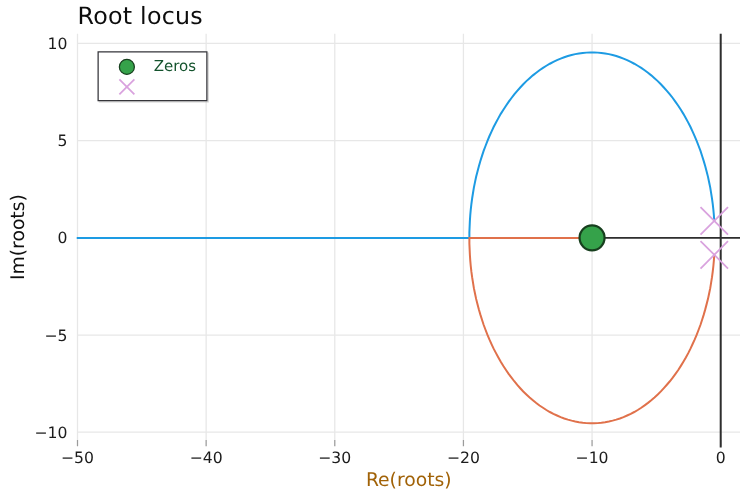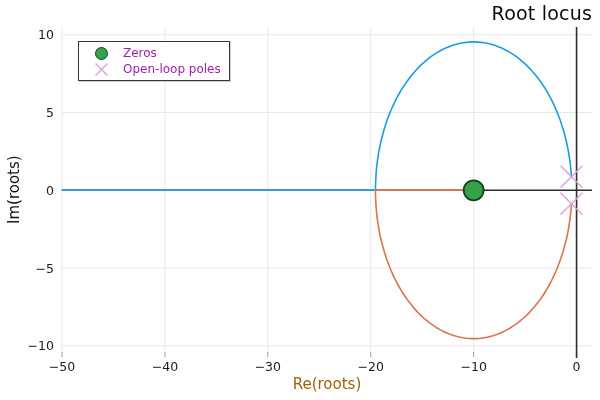--- a/index.html
+++ b/index.html
@@ -2,42 +2,42 @@
 <html><head>
 <meta charset="utf-8">
 <style>
   html,body{margin:0;padding:0;background:#fff;}
   .figure{
     position:relative;width:600px;height:400px;background:#fff;overflow:hidden;
     font-family:"DejaVu Sans","Liberation Sans",sans-serif;color:#111;
     -webkit-font-smoothing:antialiased;
   }
   .chart-title{
-    position:absolute;left:62px;top:2px;width:530px;text-align:right;
+    position:absolute;left:62px;top:2px;width:530px;text-align:left;
     font-size:19px;color:#0c0c0c;letter-spacing:0.2px;
   }
   .xlabel{
     position:absolute;left:62px;top:375px;width:530px;text-align:center;
     font-size:15px;color:#a16207;
   }
   .ylabel{
     position:absolute;left:5px;top:27px;height:325px;width:22px;
     writing-mode:vertical-rl;transform:rotate(180deg);text-align:center;
     font-size:15px;color:#111;
   }
   svg.plot{position:absolute;left:0;top:0;}
   .legend{
     position:absolute;left:78px;top:41px;background:#fff;
     border:1.4px solid #35353a;box-shadow:1px 1px 0 rgba(120,120,120,.35);
     padding:3px 8px 3px 0;z-index:3;
   }
   .legend-row{display:flex;align-items:center;height:16px;}
   .lg-marker{width:44px;display:flex;justify-content:center;align-items:center;flex:0 0 44px;}
   .lg-circle{width:11px;height:11px;border-radius:50%;display:inline-block;border:1.6px solid #173f1e;}
-  .lg-label{font-size:12px;color:#a21caf;white-space:nowrap;}
+  .lg-label{font-size:12px;color:#14532d;white-space:nowrap;}
 </style>
 </head>
 <body>
 
 <div class="figure">
   <div class="chart-title">Root locus</div>
 
   <svg class="plot" id="plot-svg" width="600" height="400">
       <g>
         <line x1="62" y1="27" x2="62" y2="352" stroke="#e7e7e7" stroke-width="1"></line>
@@ -101,19 +101,18 @@
         </span>
       <span class="lg-label">Zeros</span>
     </div>
     <div class="legend-row">
       <span class="lg-marker">
           <svg id="lg-x" width="15" height="15">
             <line x1="1.5" y1="1.5" x2="13.5" y2="13.5" stroke="#d9a2de" stroke-width="1.4"></line>
             <line x1="1.5" y1="13.5" x2="13.5" y2="1.5" stroke="#d9a2de" stroke-width="1.4"></line>
           </svg>
         </span>
-      <span class="lg-label">Open-loop poles</span>
     </div>
   </div>
 
   <div class="xlabel">Re(roots)</div>
   <div class="ylabel">Im(roots)</div>
 </div>
 
 </body></html>

